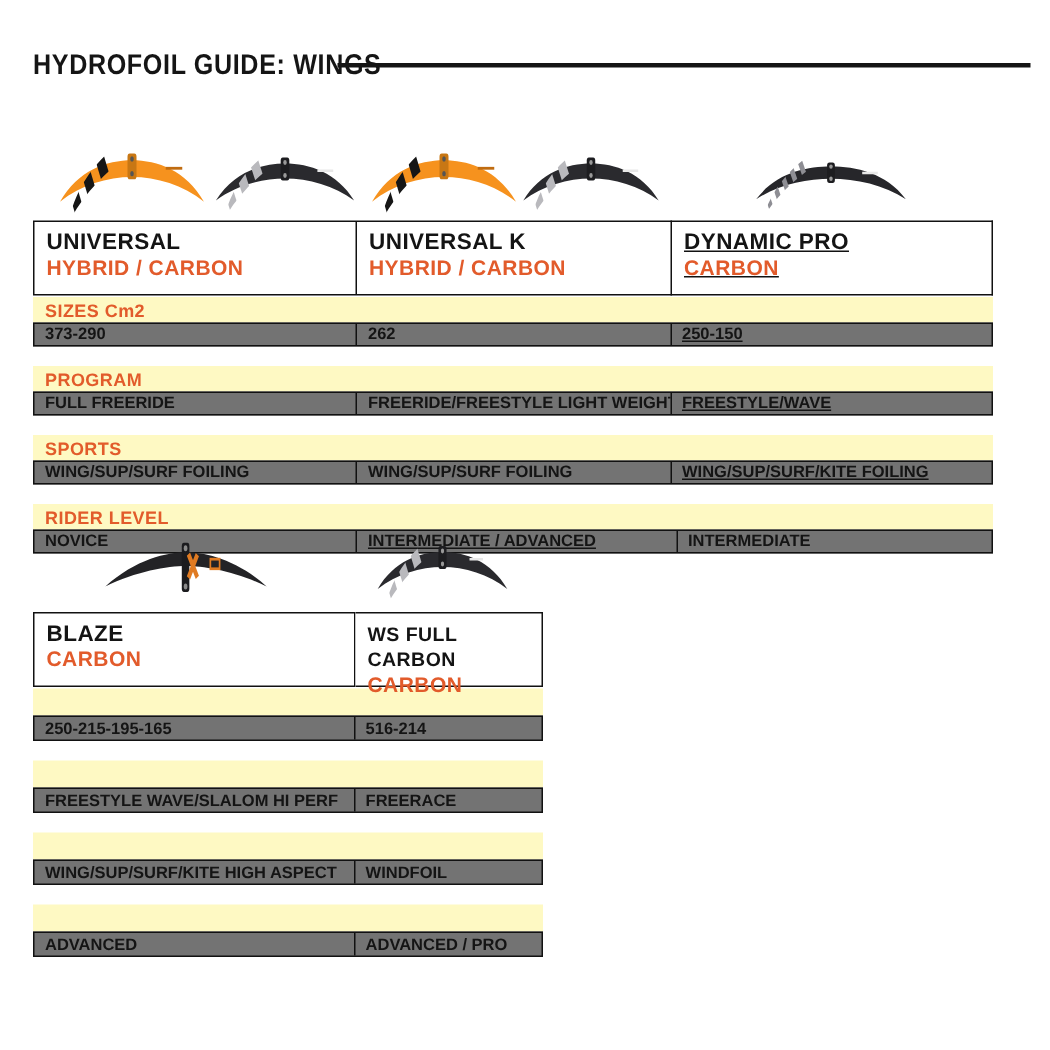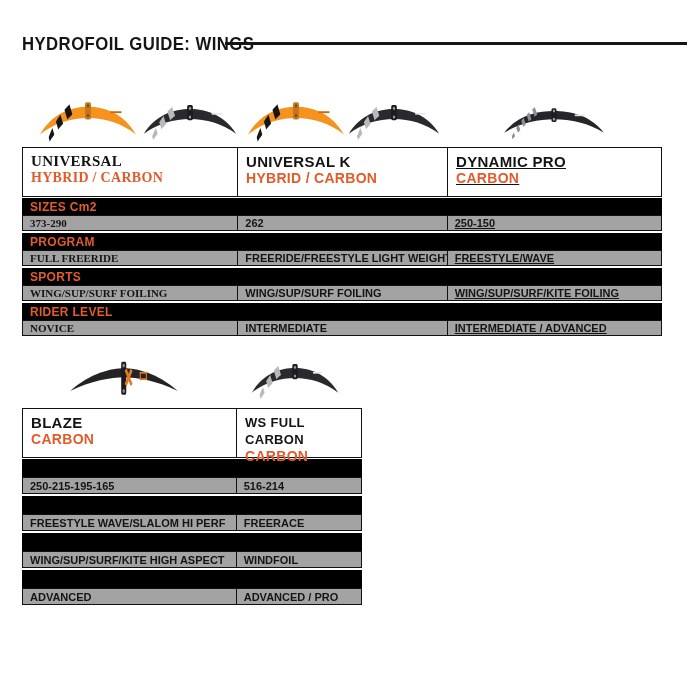--- a/index.html
+++ b/index.html
@@ -20,38 +20,38 @@
   .tbl{position:absolute;}
   .thead{display:flex;height:50px;margin-bottom:1px;}
   .th{
     box-sizing:border-box;border:1px solid #111;border-left:none;
     background:#fff;padding:5px 0 0 8px;
   }
   .th:first-child{border-left:1px solid #111;}
   .th-name{font-size:15px;font-weight:700;letter-spacing:.3px;color:#141414;line-height:17px;}
   .th-material{font-size:14px;font-weight:700;letter-spacing:.3px;line-height:16px;}
   .bar{
-    box-sizing:border-box;height:17px;background:#000000;
+    box-sizing:border-box;height:17px;background:#fef9c3;
     display:flex;align-items:center;padding-left:8px;
     font-size:12px;font-weight:700;letter-spacing:.3px;
   }
   .tbl2 .bar{height:18px;}
   .vrow{
     display:flex;box-sizing:border-box;height:16px;border:1px solid #111;
-    background:#a3a3a3;margin-bottom:2px;
+    background:#737373;margin-bottom:13px;
   }
   .tbl2 .vrow{height:17px;text-align:center;}
   .vcell{
     box-sizing:border-box;display:flex;align-items:center;padding-left:7px;
     font-size:11px;font-weight:700;letter-spacing:0;color:#141414;
     border-right:1px solid #111;overflow:hidden;white-space:nowrap;
   }
   .vcell:last-child{border-right:none;}
   
-  .t1c0{width:216px;font-family:Liberation Serif, serif;} .t1c1{width:210px;} .t1c2{width:214px;text-decoration:underline;}
+  .t1c0{width:216px;} .t1c1{width:210px;} .t1c2{width:214px;text-decoration:underline;}
   
   .t2c0{width:215px;} .t2c1{width:125px;}
 </style>
 </head>
 <body>
 
 <div class="canvas">
 
   <div class="page-title">HYDROFOIL GUIDE: WINGS</div>
   <div class="title-rule"></div>
@@ -181,22 +181,22 @@
     <div class="bar" style="color:#E25B2B">SPORTS</div>
     <div class="vrow">
       <div class="vcell t1c0">WING/SUP/SURF FOILING</div>
       <div class="vcell t1c1">WING/SUP/SURF FOILING</div>
       <div class="vcell t1c2">WING/SUP/SURF/KITE FOILING</div>
     </div>
 
     <div class="bar" style="color:#E25B2B">RIDER LEVEL</div>
     <div class="vrow">
       <div class="vcell t1c0">NOVICE</div>
+      <div class="vcell t1c2">INTERMEDIATE / ADVANCED</div>
       <div class="vcell t1c1">INTERMEDIATE</div>
-      <div class="vcell t1c2">INTERMEDIATE / ADVANCED</div>
     </div>
   </div>
 
   <svg class="wing" style="left:68px;top:360px" width="112" height="42" viewBox="0 0 200 46" preserveAspectRatio="none">
     <path d="M4 34 C40 14 78 9 100 9 C122 9 160 14 196 34 C160 23 122 19 100 19 C78 19 40 23 4 34 Z" fill="#232326"></path>
     <rect x="95" y="2" width="9" height="36" rx="2.5" fill="#1b1b1e"></rect>
     <circle cx="99.5" cy="6" r="2.2" fill="#8a8a8a"></circle>
       <circle cx="99.5" cy="34" r="2.2" fill="#8a8a8a"></circle>
     <g fill="#E07B22">
       <rect x="106" y="9" width="4.5" height="20" transform="rotate(32 108 19)"></rect>

